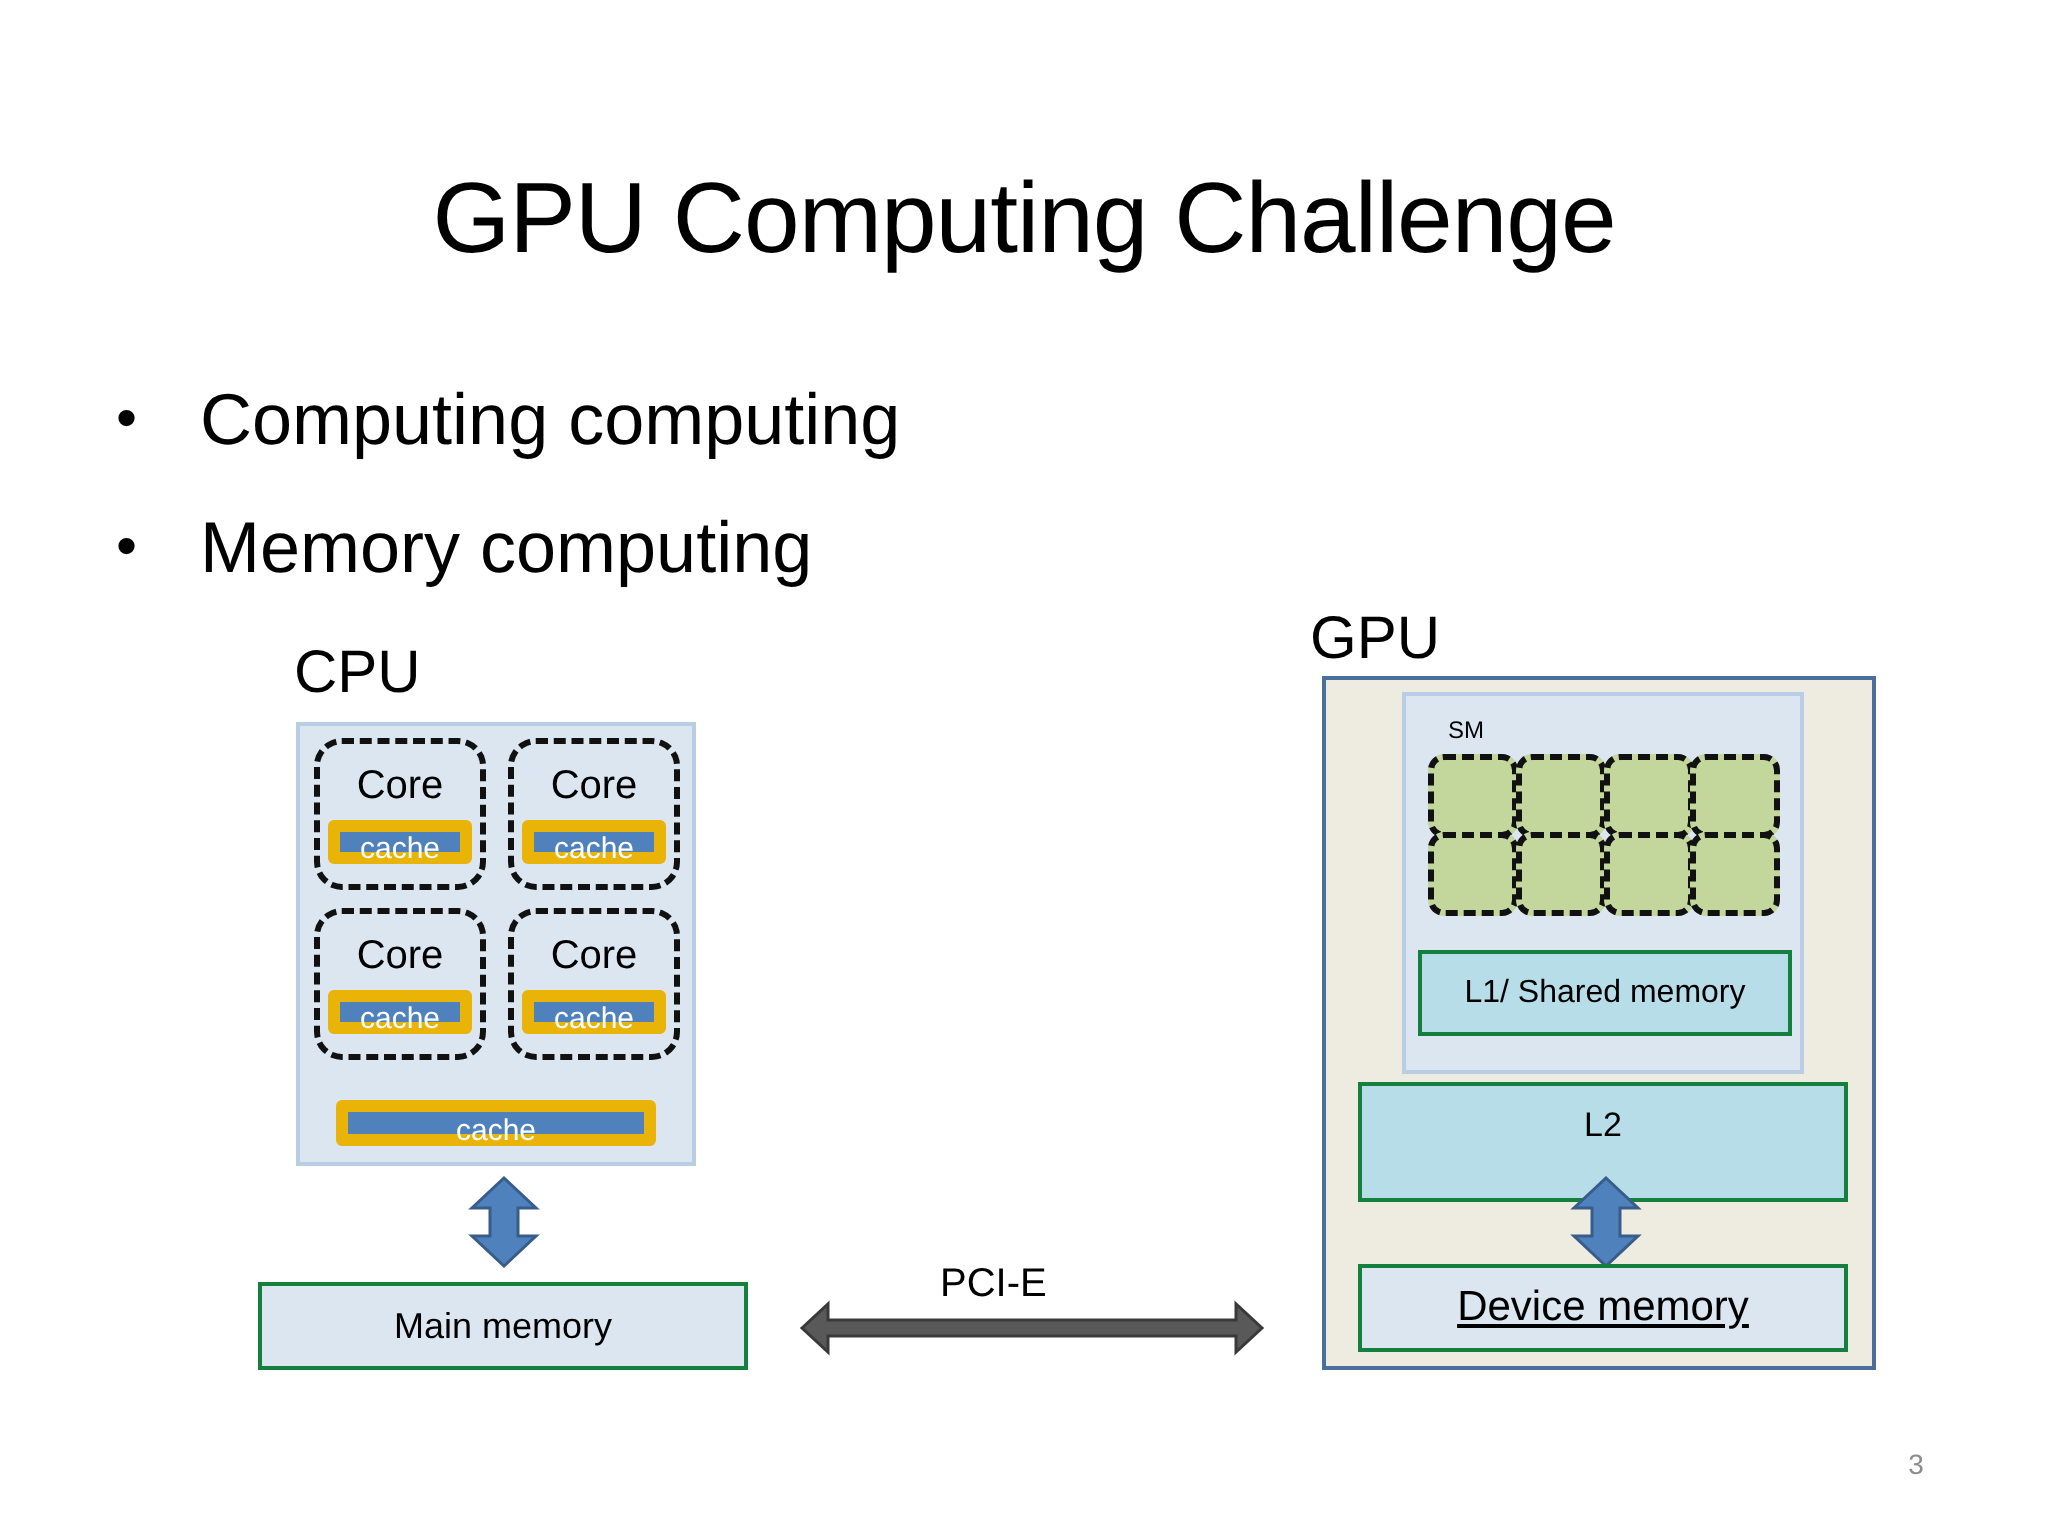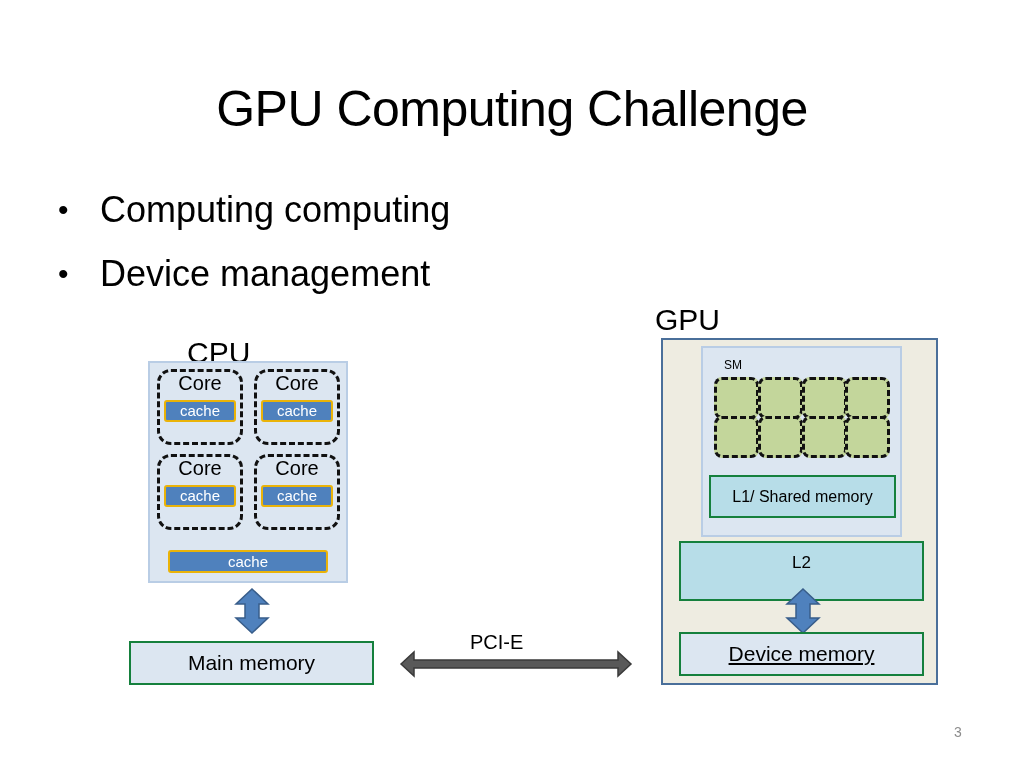--- a/index.html
+++ b/index.html
@@ -6,40 +6,40 @@
   body { width:1024px; height:768px; background:#ffffff; position:relative; overflow:hidden;
          font-family:"Liberation Sans", "DejaVu Sans", sans-serif; color:#000; }
   .abs { position:absolute; }
   .title { left:0; width:1024px; top:66px; text-align:center; font-size:50px; line-height:62px; letter-spacing:-0.5px;margin-top:12px; }
   .bullets { left:58px; top:190px; margin:0; padding:0; list-style:none; }
   .bullets li { font-size:36px; line-height:40px; height:64px; position:relative; padding-left:42px; }
   .bullets li .dot { position:absolute; left:0; top:0; font-size:30px; }
   .label-big { font-size:30px; line-height:34px; }
   .cpu-frame { left:148px; top:361px; width:200px; height:222px; background:#dce6f1; border:2px solid #b9cde5; box-sizing:border-box; }
   .core { width:86px; height:76px; border:3px dashed #111; border-radius:14px; box-sizing:border-box; text-align:center; }
-  .core .ct { font-size:20px; line-height:22px; display:block; }
-  .cache { background:#4f81bd; border:2px solid #eab308; border-radius:3px; color:#fff; font-size:15px; line-height:18px; text-align:center; box-sizing:border-box; }
+  .core .ct { font-size:20px; line-height:22px; margin-top:10px; display:block; }
+  .cache { background:#4f81bd; border:6px solid #eab308; border-radius:3px; color:#fff; font-size:15px; line-height:18px; text-align:center; box-sizing:border-box; }
   .core .cache { width:72px; height:22px; margin:6px auto 0; }
   .box { border:2px solid #15803d; box-sizing:border-box; text-align:center; }
   .gpu-frame { left:661px; top:338px; width:277px; height:347px; background:#eeece1; border:2px solid #4a6f9a; box-sizing:border-box; }
   .sm-frame { left:701px; top:346px; width:201px; height:191px; background:#dce6f1; border:2px solid #b9cde5; box-sizing:border-box; }
   .sm-cell { width:45px; height:42px; background:#c3d69b; border:3px dashed #111; border-radius:8px; box-sizing:border-box; }
   .page-num { left:940px; top:724px; width:36px; text-align:center; font-size:14px; color:#8c8c8c; }
 </style>
 </head>
 <body>
 
 <div class="abs title">GPU Computing Challenge</div>
 
 <ul class="abs bullets">
   <li><span class="dot">•</span><span>Computing computing</span></li>
-  <li><span class="dot">•</span><span>Device management</span></li>
+  <li><span class="dot">•</span><span>Memory computing</span></li>
 </ul>
 
-<div class="abs label-big" style="left:147px; top:336px;margin-left:40px;">CPU</div>
+<div class="abs label-big" style="left:147px; top:320px;">CPU</div>
 <div class="abs cpu-frame"></div>
 
 <div class="abs core" style="left:157px; top:369px;">
   <span class="ct">Core</span>
   <div class="cache">cache</div>
 </div>
 <div class="abs core" style="left:254px; top:369px;">
   <span class="ct">Core</span>
   <div class="cache">cache</div>
 </div>
@@ -50,21 +50,21 @@
 <div class="abs core" style="left:254px; top:454px;">
   <span class="ct">Core</span>
   <div class="cache">cache</div>
 </div>
 <div class="abs cache" style="left:168px; top:550px; width:160px; height:23px; line-height:19px;">cache</div>
 
 <svg class="abs" style="left:234px; top:588px;" width="36" height="46">
   <polygon points="18,1 34,16 25,16 25,30 34,30 18,45 2,30 11,30 11,16 2,16" fill="#4f81bd" stroke="#385d8a" stroke-width="1.5"></polygon>
 </svg>
 
-<div class="abs box" style="left:129px; top:641px; width:245px; height:44px; background:#dce6f1; font-size:21px; line-height:40px;">Main memory</div>
+<div class="abs box" style="left:129px; top:641px; width:245px; height:44px; background:#dce6f1; font-size:18px; line-height:40px;">Main memory</div>
 
 <div class="abs" style="left:470px; top:630px; width:84px; text-align:left; font-size:20px; line-height:24px;">PCI-E</div>
 <svg class="abs" style="left:398px; top:650px;" width="236" height="28">
   <polygon points="3,14 16,2 16,10 220,10 220,2 233,14 220,26 220,18 16,18 16,26" fill="#595959" stroke="#3a3a3a" stroke-width="1.5"></polygon>
 </svg>
 
 <div class="abs label-big" style="left:655px; top:303px;">GPU</div>
 <div class="abs gpu-frame"></div>
 <div class="abs sm-frame"></div>
 <div class="abs" style="left:724px; top:355px; font-size:12px; line-height:20px;">SM</div>

